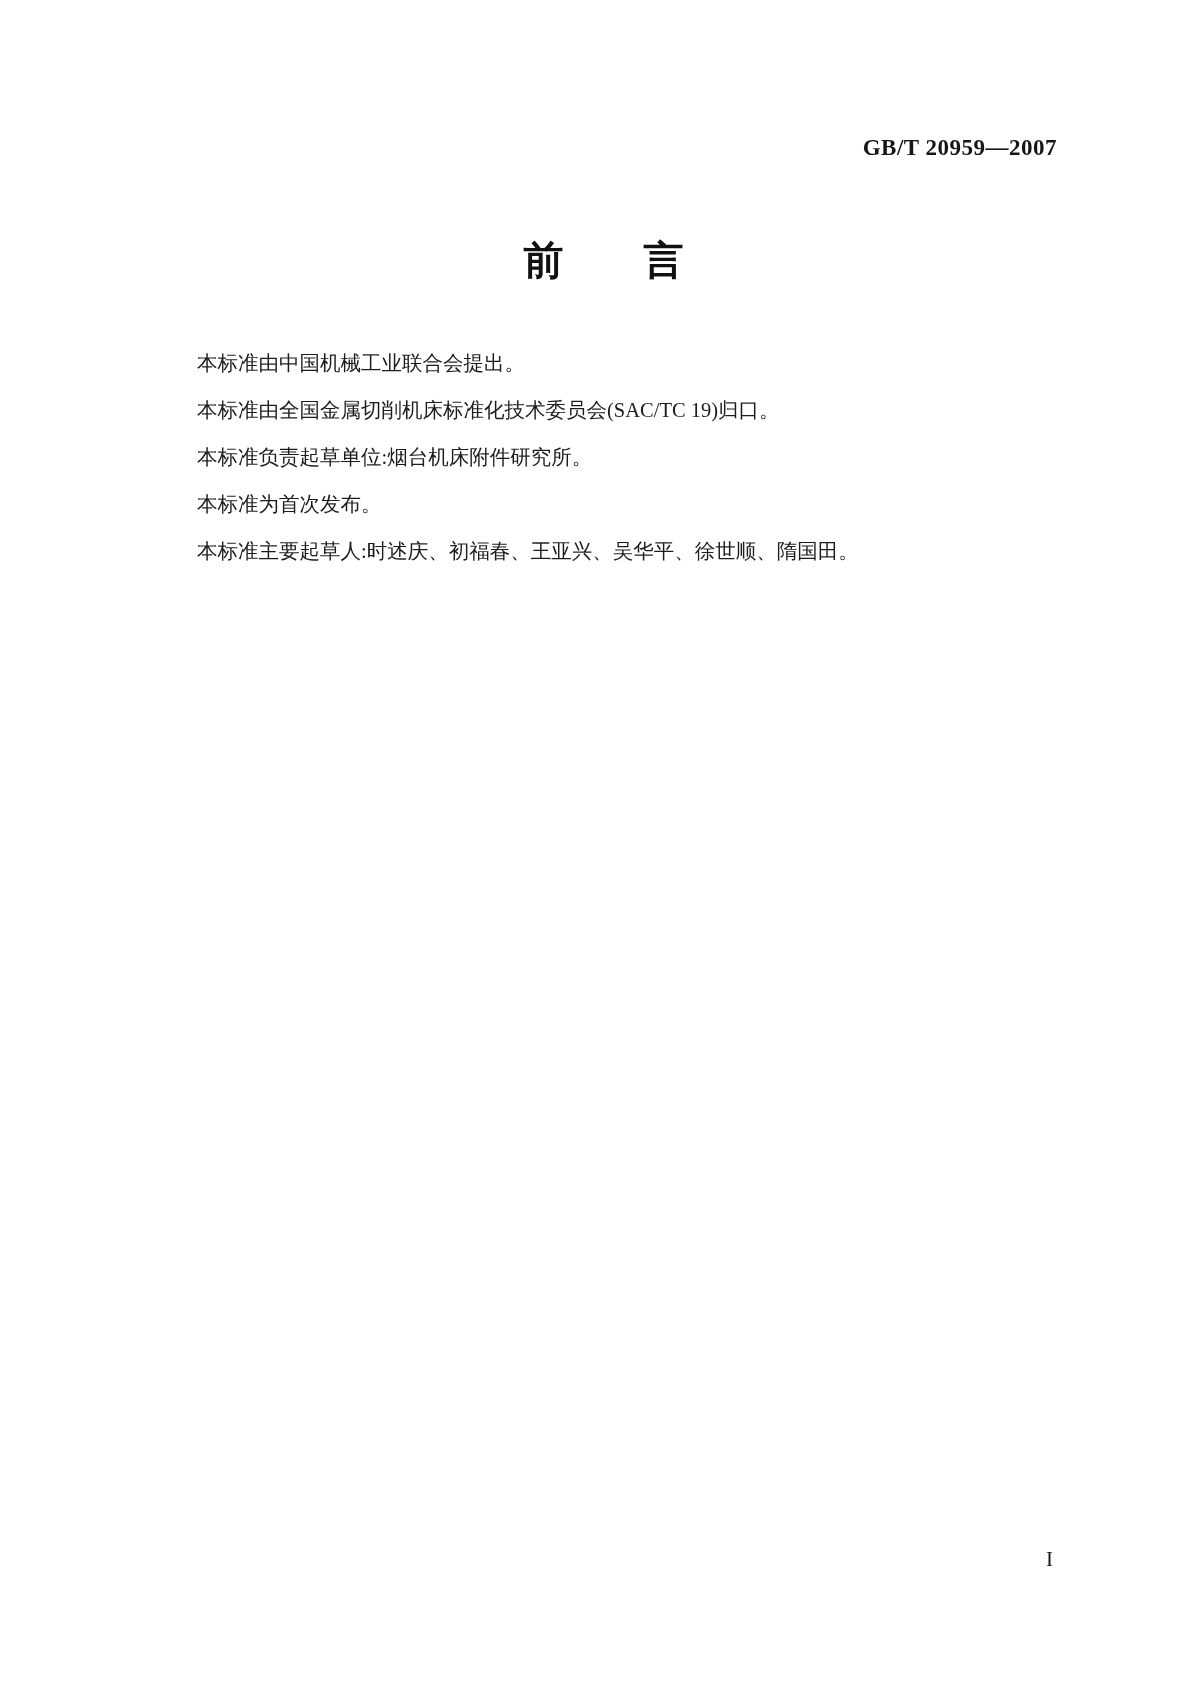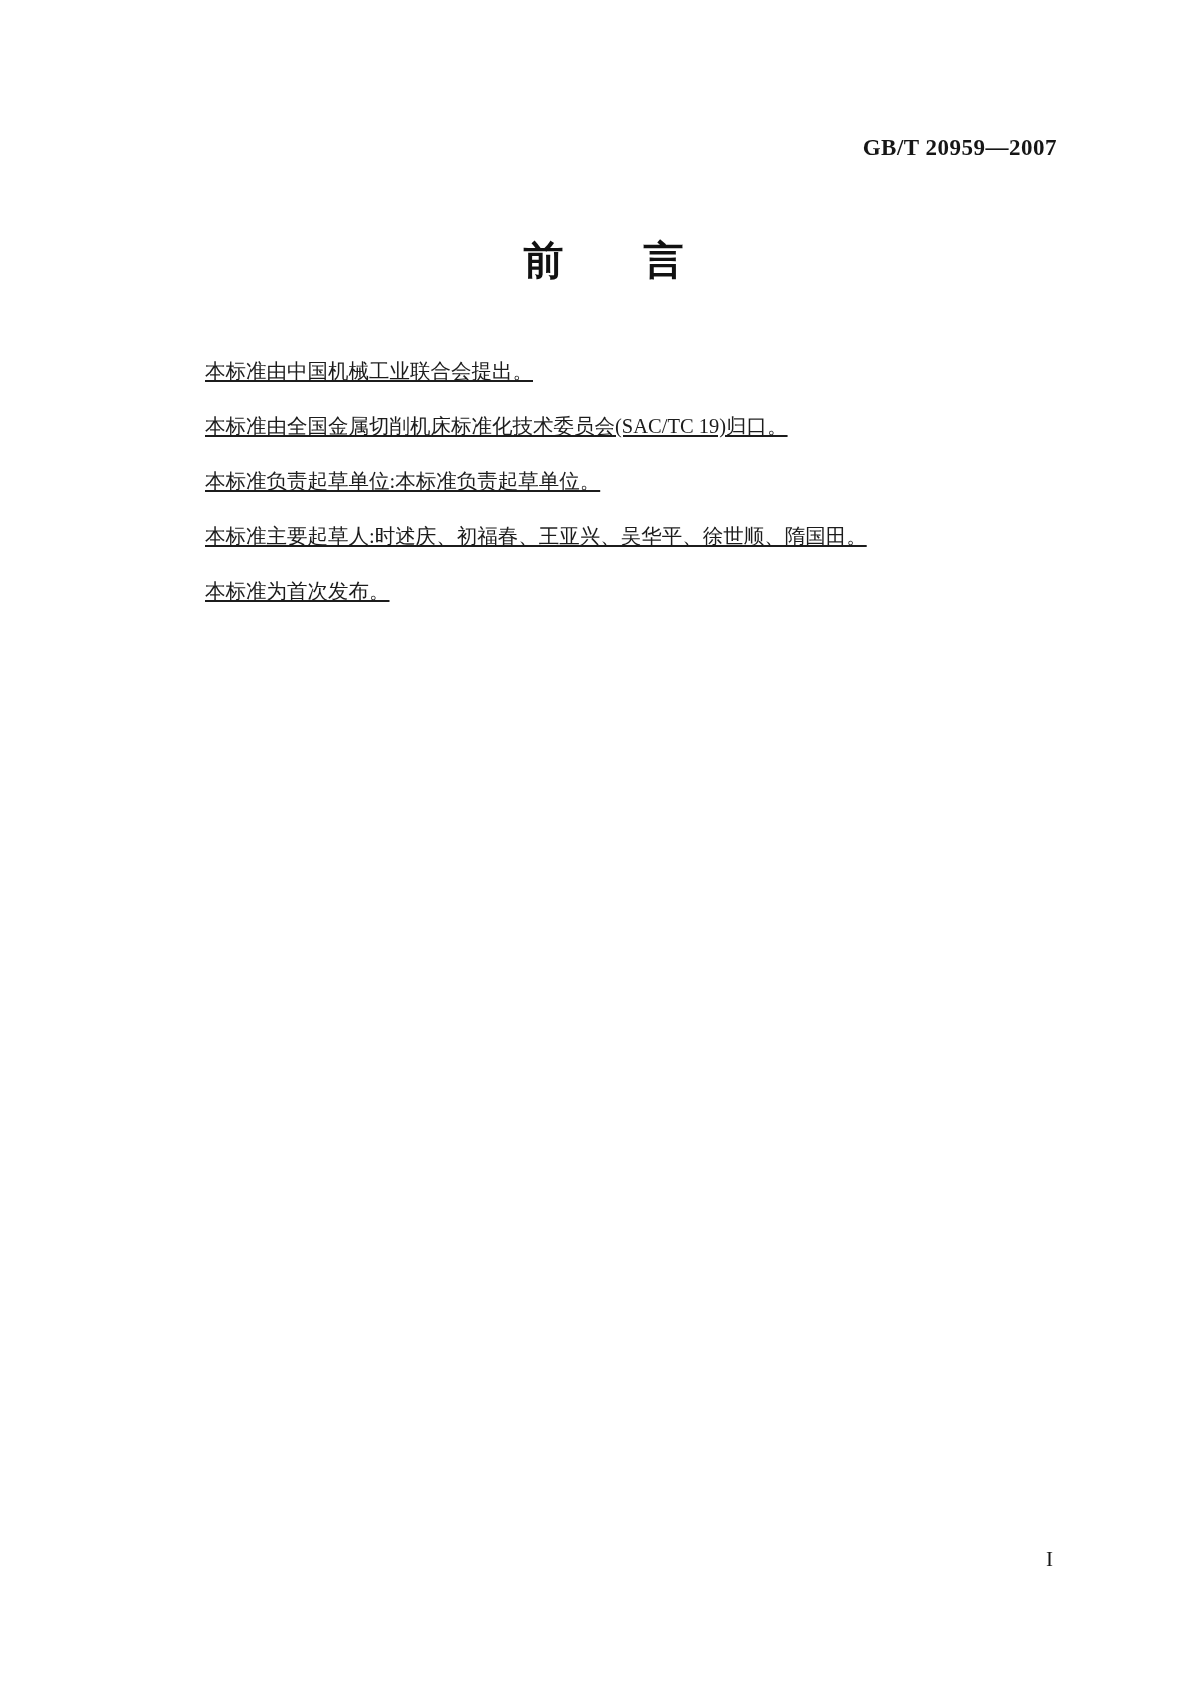--- a/index.html
+++ b/index.html
@@ -47,22 +47,21 @@
     width: 927px;
     font-family: "Liberation Serif", "DejaVu Serif", serif;
     font-size: 20.5px;
     line-height: 31px;
     color: #1c1c1c;
     text-align: justify;
     text-justify: inter-ideograph;
   }
   .body-text p {
     text-indent: 2em;
-    margin: 8px;
-    text-decoration: underline;
+    margin: 0;
   }
   .page-number {
     position: absolute;
     top: 1531px;
     left: 1030px;
     font-family: "Liberation Serif", "DejaVu Serif", serif;
     font-size: 21px;
     color: #161616;
   }
 </style>
@@ -71,20 +70,20 @@
 
 <div class="page">
 
   <div class="std-number">GB/T 20959—2007</div>
 
   <h1 class="doc-title">前　　言</h1>
 
   <div class="body-text">
     <p>本标准由中国机械工业联合会提出。</p>
     <p>本标准由全国金属切削机床标准化技术委员会(SAC/TC 19)归口。</p>
-    <p>本标准负责起草单位:本标准负责起草单位。</p>
+    <p>本标准负责起草单位:烟台机床附件研究所。</p>
+    <p>本标准为首次发布。</p>
     <p>本标准主要起草人:时述庆、初福春、王亚兴、吴华平、徐世顺、隋国田。</p>
-    <p>本标准为首次发布。</p>
   </div>
 
   <div class="page-number">I</div>
 
 </div>
 
 </body></html>

